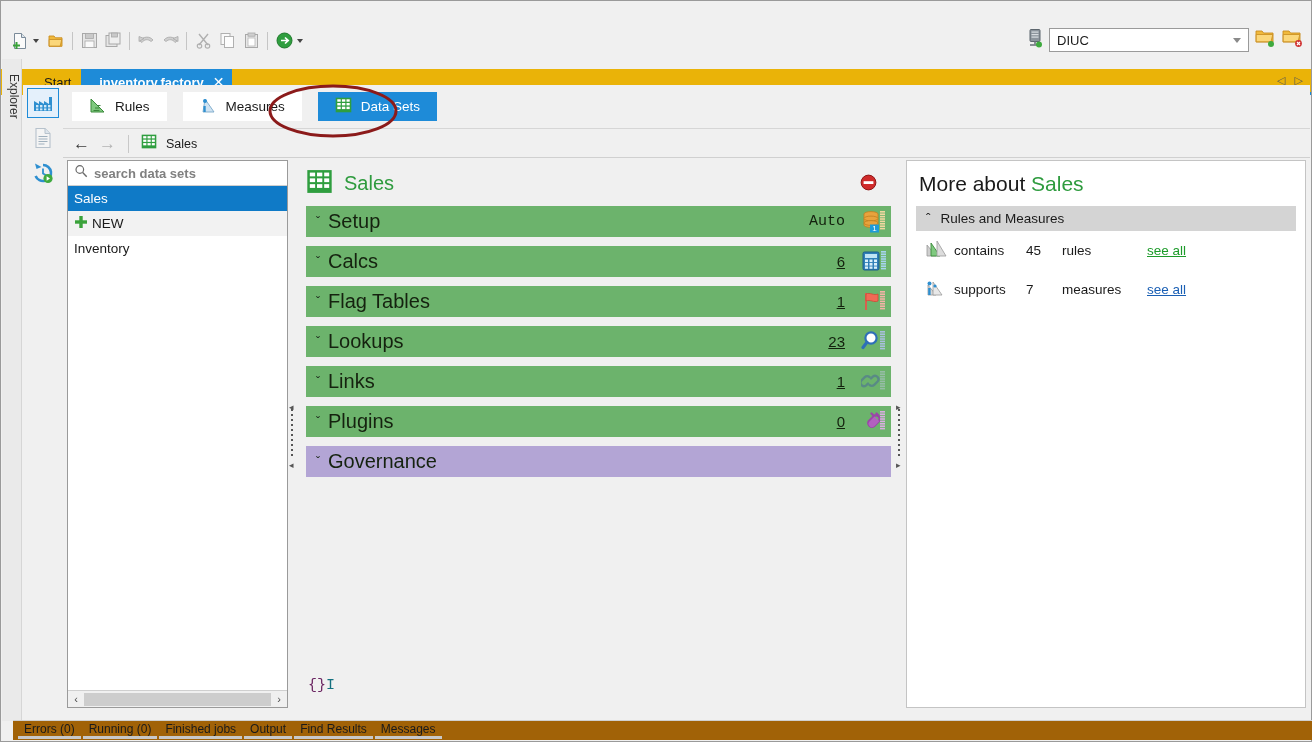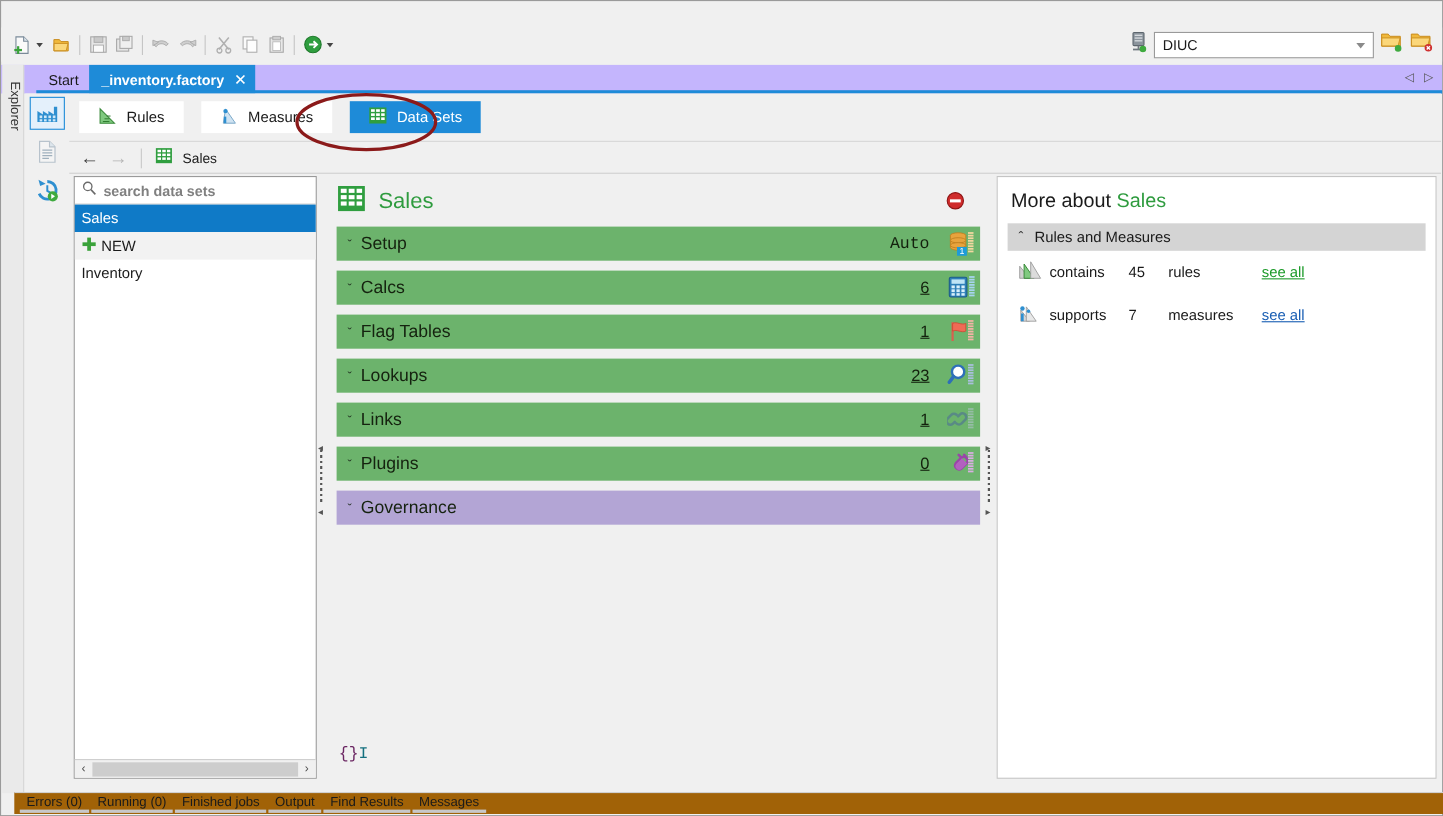--- a/index.html
+++ b/index.html
@@ -56,22 +56,22 @@
     font-size: 13px; position: relative;
   }
   .server-combo .cb-arrow {
     position: absolute; right: 7px; top: 9px;
     width: 0; height: 0; border-left: 4px solid transparent;
     border-right: 4px solid transparent; border-top: 5px solid #8a8a8a;
   }
 
   
   .tabstrip {
-    position: absolute; left: 0; top: 58px; width: 100%; height: 26px;
-    background: #c4b5fd;
+    position: absolute; left: 0; top: 68px; width: 100%; height: 26px;
+    background: #eab308;
   }
   .tabstrip .underline {
     position: absolute; left: 32px; right: 0; bottom: 0; height: 3px;
     background: #1e8bd8;
   }
   .tab {
     position: absolute; top: 0; height: 26px; display: flex;
     align-items: center; font-size: 13px; padding: 0 11px; cursor: default;
   }
   .tab.start { left: 32px; color: #1a1a1a; }
@@ -169,21 +169,21 @@
   .ds-title { font-size: 20px; color: #2e9b3e; }
   .ds-stopicon { position: absolute; right: 24px; top: 14px; }
 
   .secbar {
     height: 31px; margin: 0 10px 9px 9px; display: flex; align-items: center;
     position: relative; padding-left: 10px;
   }
   .secbar.green { background: #6cb36c; }
   .secbar.purple { background: #b3a5d5; }
   .secbar .chev { font-size: 12px; color: #1d2b1d; margin-right: 8px; }
-  .secbar .lbl { font-size: 16px; color: #15220f; }
+  .secbar .lbl { font-size: 20px; color: #15220f; }
   .secbar .cnt {
     position: absolute; right: 46px; font-size: 15px; color: #13210d;
     text-decoration: underline;
   }
   .secbar .cnt.noline { text-decoration: none; font-family: Liberation Mono, monospace; }
   .secbar .secicon { position: absolute; right: 4px; top: 3px; }
 
   
   .splitter {
     position: absolute; top: 159px; width: 10px; height: 548px;
@@ -198,21 +198,21 @@
     position: absolute; left: 11px; bottom: 14px;
     font-family: "Liberation Mono", monospace; font-size: 15px; color: #6a2461;
   }
   .codeglyph .cursor { color: #14707f; }
 
   
   .rightpanel {
     position: absolute; left: 905px; top: 159px; width: 400px; height: 548px;
     background: #fff; border: 1px solid #c4c4c4;
   }
-  .rp-title { font-size: 18px; padding: 11px 0 10px 12px; color: #1a1a1a; }
+  .rp-title { font-size: 21px; padding: 11px 0 10px 12px; color: #1a1a1a; }
   .rp-title .g { color: #2e9b3e; }
   .rp-section {
     margin: 0 9px; height: 25px; background: #d4d4d4; display: flex;
     align-items: center; padding-left: 10px; gap: 10px; font-size: 13.5px;
   }
   .rp-body { margin: 0 9px; }
   .rp-row {
     height: 39px; display: flex; align-items: center; font-size: 13.5px;
     padding-left: 10px;
   }

